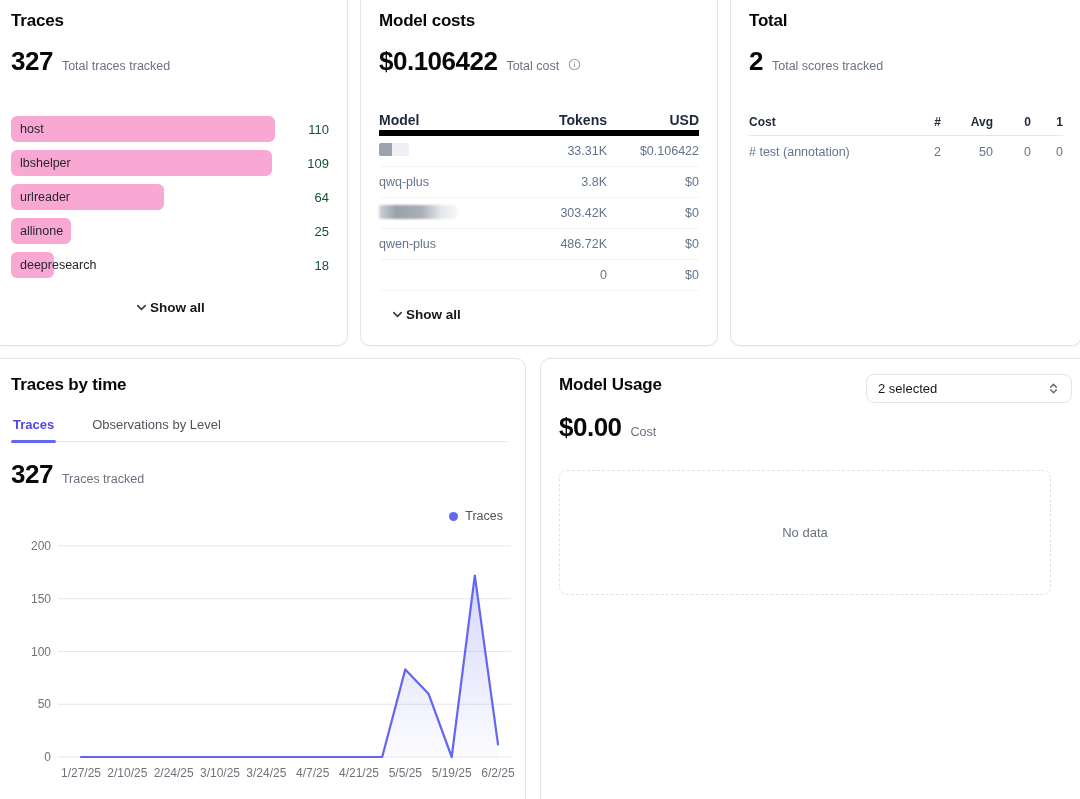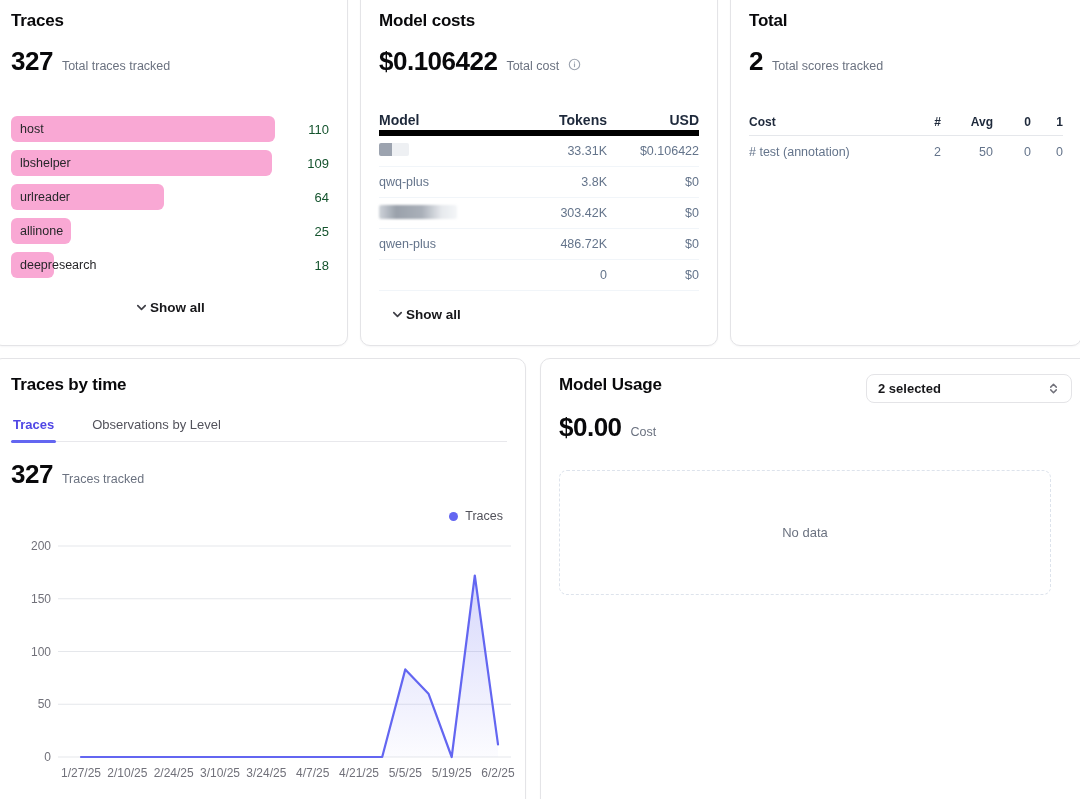--- a/index.html
+++ b/index.html
@@ -66,21 +66,21 @@
     gap:7px; font-size:12.5px; color:#52525b; }
   .legend-dot { width:9px; height:9px; border-radius:50%; background:#6366f1; }
   #traces-chart { position:absolute; left:0; top:160px; }
   .grid-line { stroke:#e5e7eb; stroke-width:1; }
   .axis-text { font-size:12px; fill:#71717a; font-family:"Liberation Sans",sans-serif; }
 
   
   .select-box { position:absolute; right:17px; top:15px; width:206px; height:29px;
     border:1px solid #e4e4e7; border-radius:8px; background:#fff; display:flex;
     align-items:center; justify-content:space-between; padding:0 11px; cursor:pointer;
-    font-size:13px; font-weight:700; color:#18181b; font-family:inherit; }
+    font-size:13px; font-weight:400; color:#18181b; font-family:inherit; }
   .select-box svg { width:13px; height:13px; color:#71717a; }
   .nodata-box { margin-top:27px; width:492px; height:125px; border:1px dashed #dde3ec;
     border-radius:8px; display:flex; align-items:center; justify-content:center;
     font-size:13px; color:#6b7280; }
 </style>
 </head>
 <body>
 
 <section class="card" id="card-traces">
   <h2 class="card-title">Traces</h2>

